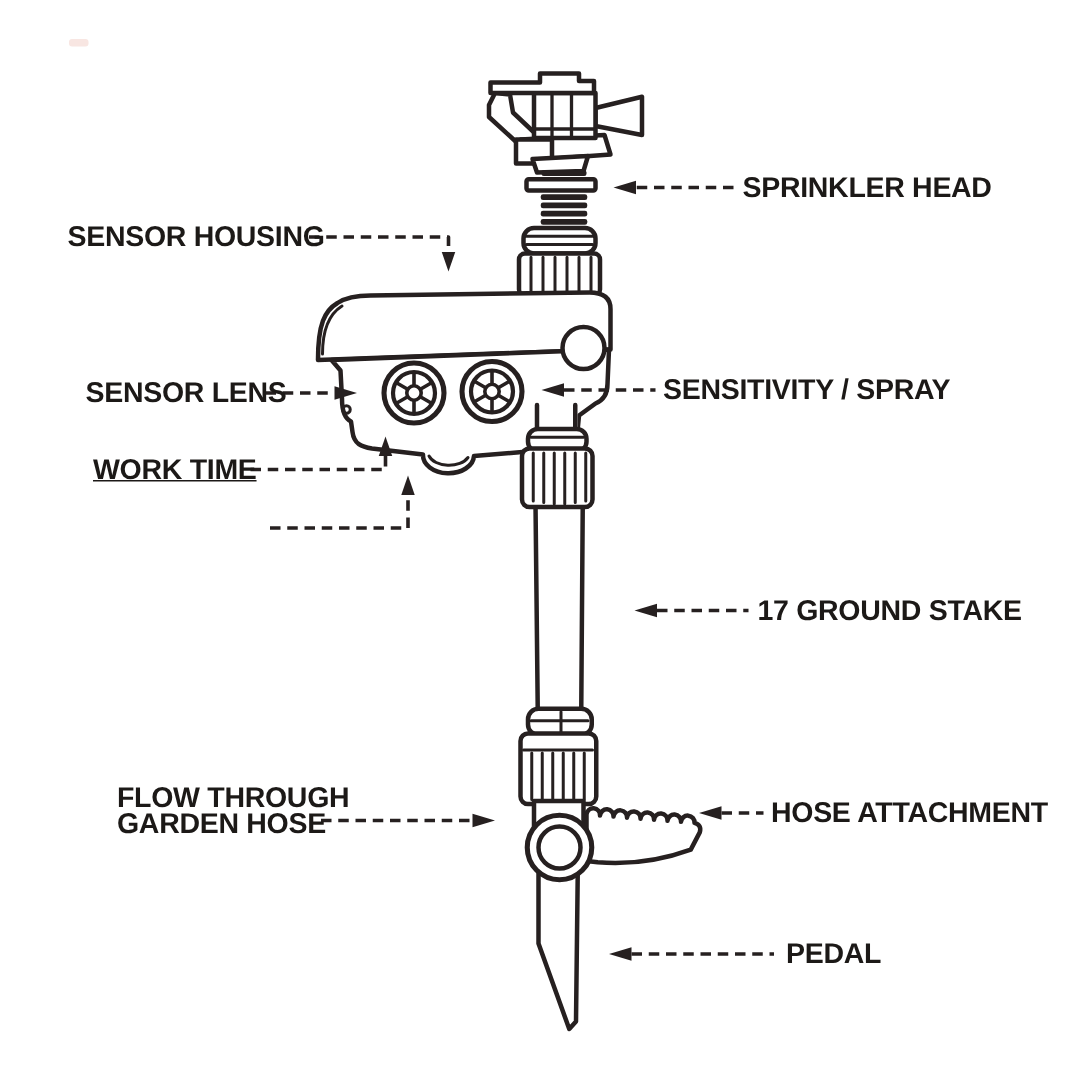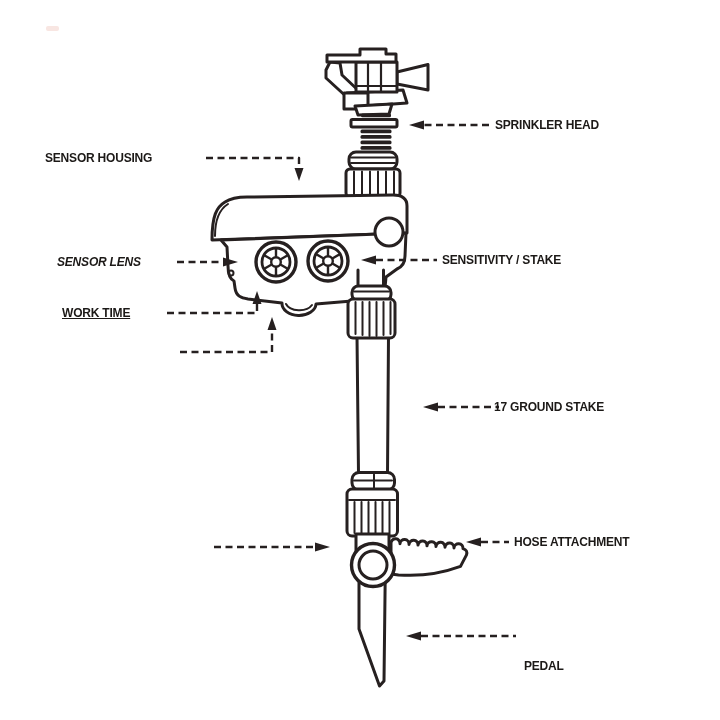--- a/index.html
+++ b/index.html
@@ -3,33 +3,33 @@
 <meta charset="utf-8">
 <style>
   html,body{margin:0;padding:0;background:#ffffff;}
   #stage{
     position:relative;width:720px;height:720px;background:#ffffff;overflow:hidden;
     font-family:"Liberation Sans",sans-serif;
   }
   #diagram-svg{position:absolute;left:0;top:0;width:720px;height:720px;}
   .callout{
     position:absolute;white-space:nowrap;
-    font-weight:700;font-size:12px;line-height:17px;letter-spacing:-0.2px;
+    font-weight:700;font-size:19px;line-height:17px;letter-spacing:-0.2px;
     color:#1c1917;
   }
   .lbl-sprinkler-head{left:495px;top:117px;}
   .lbl-sensor-housing{left:45px;top:150px;text-align:center;}
-  .lbl-sensor-lens{left:57px;top:254px;font-style:italic;}
+  .lbl-sensor-lens{left:57px;top:254px;}
   .lbl-work-time{left:62px;top:305px;text-decoration:underline;}
   .lbl-battery-cover{left:42px;top:344px;}
   .lbl-sensitivity{left:442px;top:252px;}
-  .lbl-ground-stake{left:494px;top:399px;}
+  .lbl-ground-stake{left:505px;top:399px;}
   .lbl-flow-through{left:78px;top:524px;}
   .lbl-hose-attachment{left:514px;top:534px;text-align:center;}
-  .lbl-pedal{left:524px;top:628px;margin-top:30px;}
+  .lbl-pedal{left:524px;top:628px;}
   .smudge{
     position:absolute;left:46px;top:26px;width:13px;height:5px;
     background:#f8e6e2;border-radius:2px;
   }
 </style>
 </head>
 <body>
 
 <div id="stage">
 
@@ -140,18 +140,22 @@
         <path d="M466,542 L481,537.5 L481,546.5 Z"></path>
         <path d="M406,636 L421,631.5 L421,640.5 Z"></path>
       </g>
     </g>
   </svg>
 
   <div class="callout lbl-sprinkler-head">SPRINKLER HEAD</div>
   <div class="callout lbl-sensor-housing">SENSOR HOUSING</div>
   <div class="callout lbl-sensor-lens">SENSOR LENS</div>
   <div class="callout lbl-work-time">WORK TIME</div>
-  <div class="callout lbl-sensitivity">SENSITIVITY / STAKE</div>
+  <div class="callout lbl-sensitivity">SENSITIVITY / SPRAY</div>
   <div class="callout lbl-ground-stake">17 GROUND STAKE</div>
+  <div class="callout lbl-flow-through">
+    <div>FLOW THROUGH</div>
+    <div>GARDEN HOSE</div>
+  </div>
   <div class="callout lbl-hose-attachment">HOSE ATTACHMENT</div>
   <div class="callout lbl-pedal">PEDAL</div>
 
 </div>
 
 </body></html>

